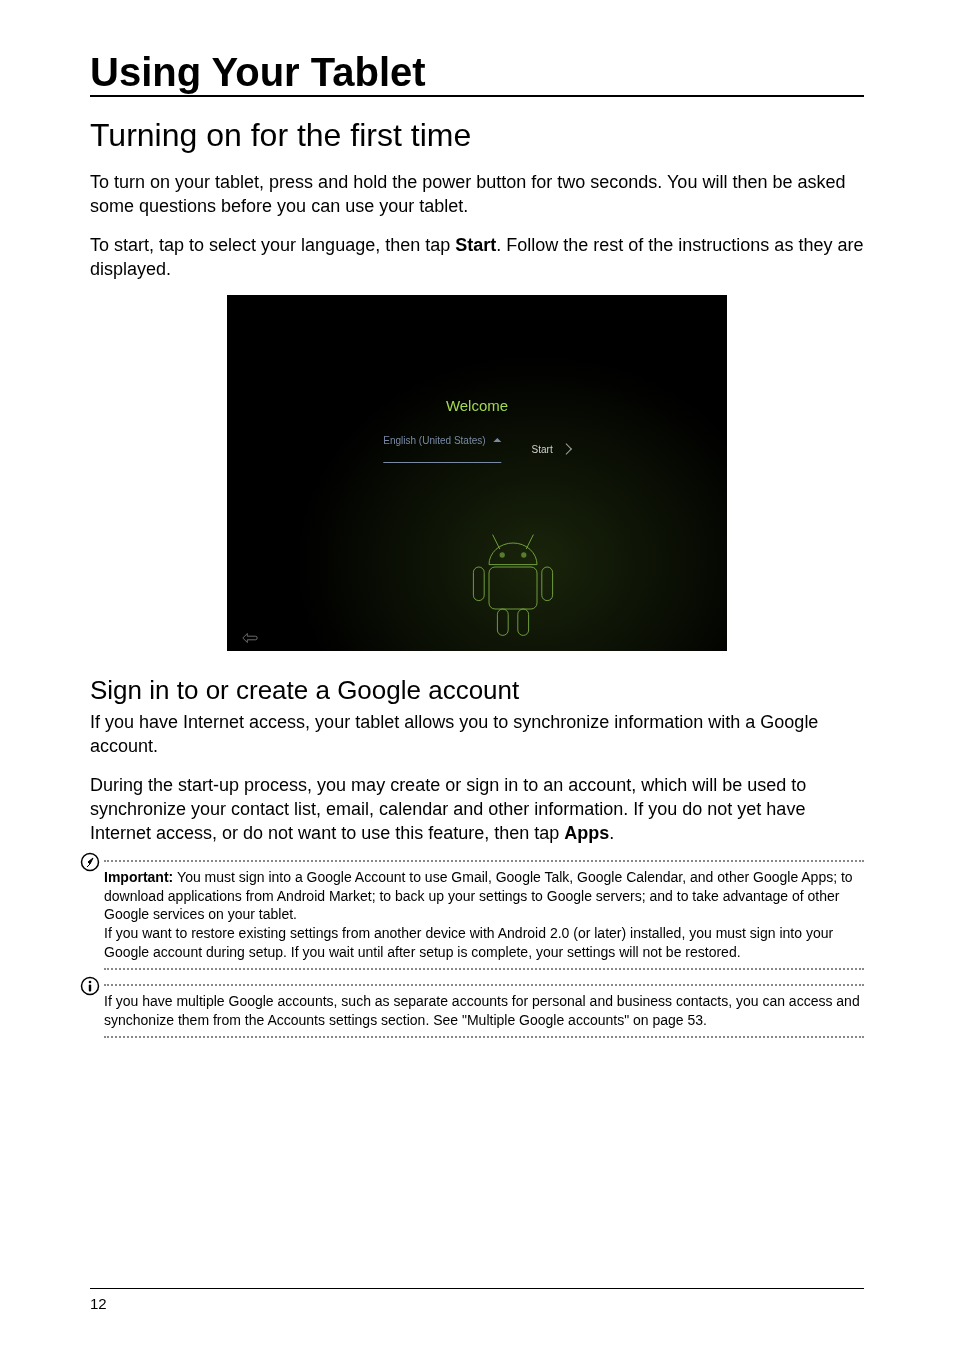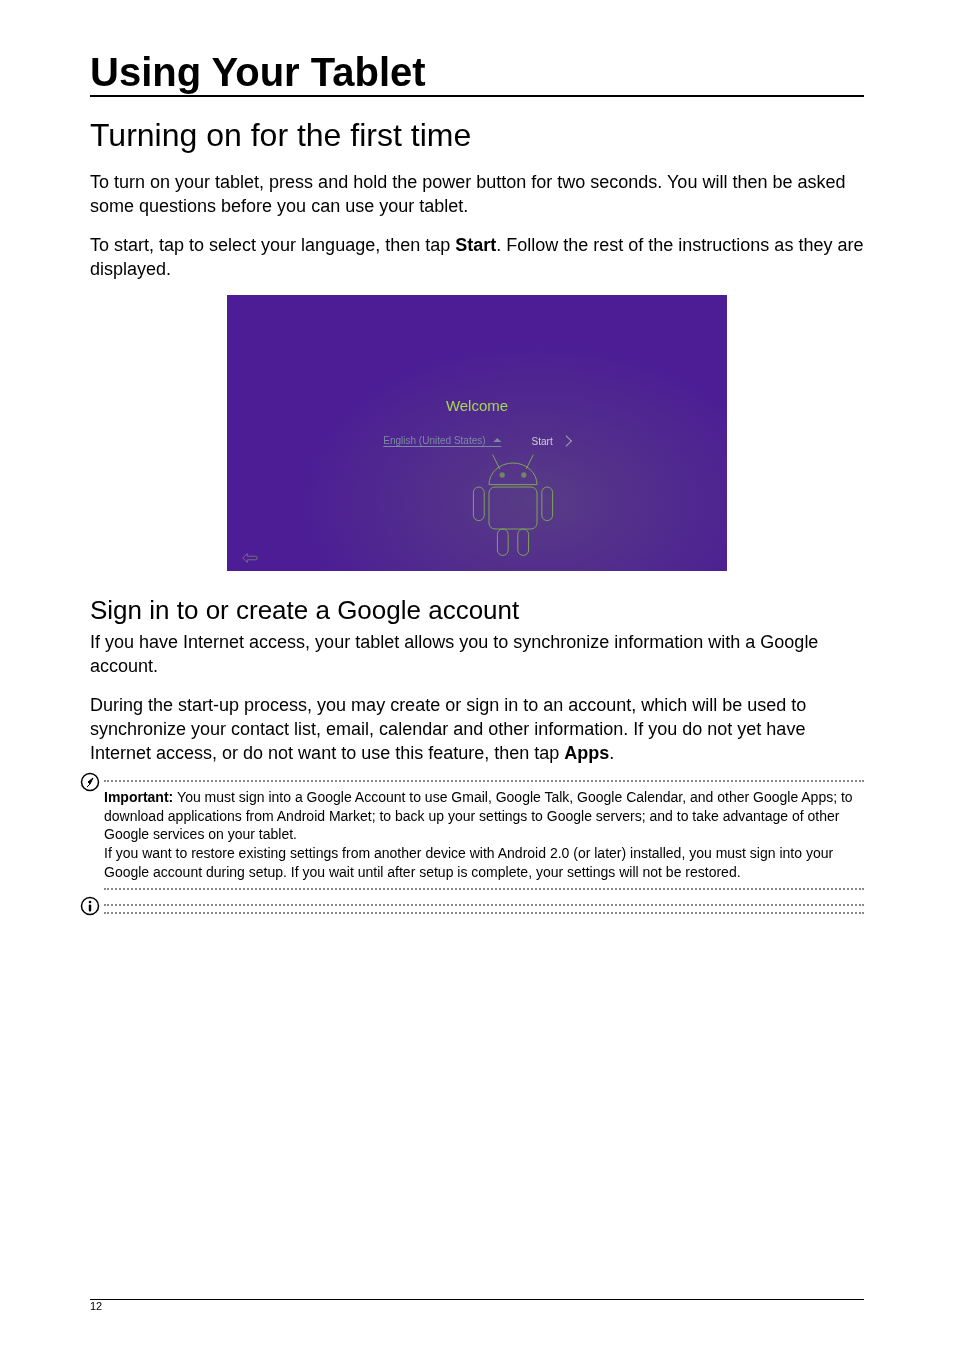--- a/index.html
+++ b/index.html
@@ -41,23 +41,23 @@
     }
     
     .body-text {
       font-size: 18px;
       line-height: 1.35;
       margin-bottom: 14px;
     }
     
     .screenshot {
       width: 500px;
-      height: 276px;
+      height: 356px;
       margin: 14px auto 12px auto;
-      background: #4c1d95;
+      background: #000000;
       position: relative;
       display: block;
       overflow: hidden;
     }
     
     .screenshot-gradient {
       position: absolute;
       width: 100%;
       height: 100%;
       background: radial-gradient(ellipse at 62% 75%, rgba(140, 200, 60, 0.18) 0%, rgba(10, 10, 20, 0) 55%);
@@ -80,21 +80,21 @@
       transform: translateX(-50%);
       display: flex;
       align-items: center;
       gap: 30px;
     }
     
     .lang-text {
       color: #7a8aa5;
       font-size: 10px;
       border-bottom: 1px solid #7a8aa5;
-      padding-bottom: 0;
+      padding-bottom: 16px;
       display: flex;
       align-items: center;
       gap: 8px;
     }
     
     .lang-triangle {
       display: inline-block;
       width: 0;
       height: 0;
       border-left: 4px solid transparent;
@@ -169,21 +169,22 @@
       line-height: 1.35;
       padding-right: 4px;
     }
     
     .footer {
       position: absolute;
       bottom: 40px;
       left: 90px;
       right: 90px;
       border-top: 1.5px solid #000;
-      font-size: 11px;
+      padding-top: 6px;
+      font-size: 15px;
     }
     
   </style>
 </head>
 <body>
 
 <h1>Using Your Tablet</h1>
 
 <h2>Turning on for the first time</h2>
 
@@ -250,18 +251,19 @@
 
 <div class="note-section">
   <div class="note-icon-wrapper">
     <svg viewBox="0 0 20 20" width="20" height="20">
       <circle cx="10" cy="10" r="8.5" fill="none" stroke="#000" stroke-width="1.5"></circle>
       <circle cx="10" cy="6" r="1.3" fill="#000"></circle>
       <rect x="8.8" y="8.5" width="2.4" height="7" rx="1" fill="#000"></rect>
     </svg>
   </div>
   <div class="note-dots-top"></div>
+  <p class="note-text">If you have multiple Google accounts, such as separate accounts for personal and business contacts, you can access and synchonize them from the Accounts settings section. See "Multiple Google accounts" on page 53.</p>
   <div class="note-dots-bottom"></div>
 </div>
 
 <div class="footer">
   <span>12</span>
 </div>
 
 </body></html>

